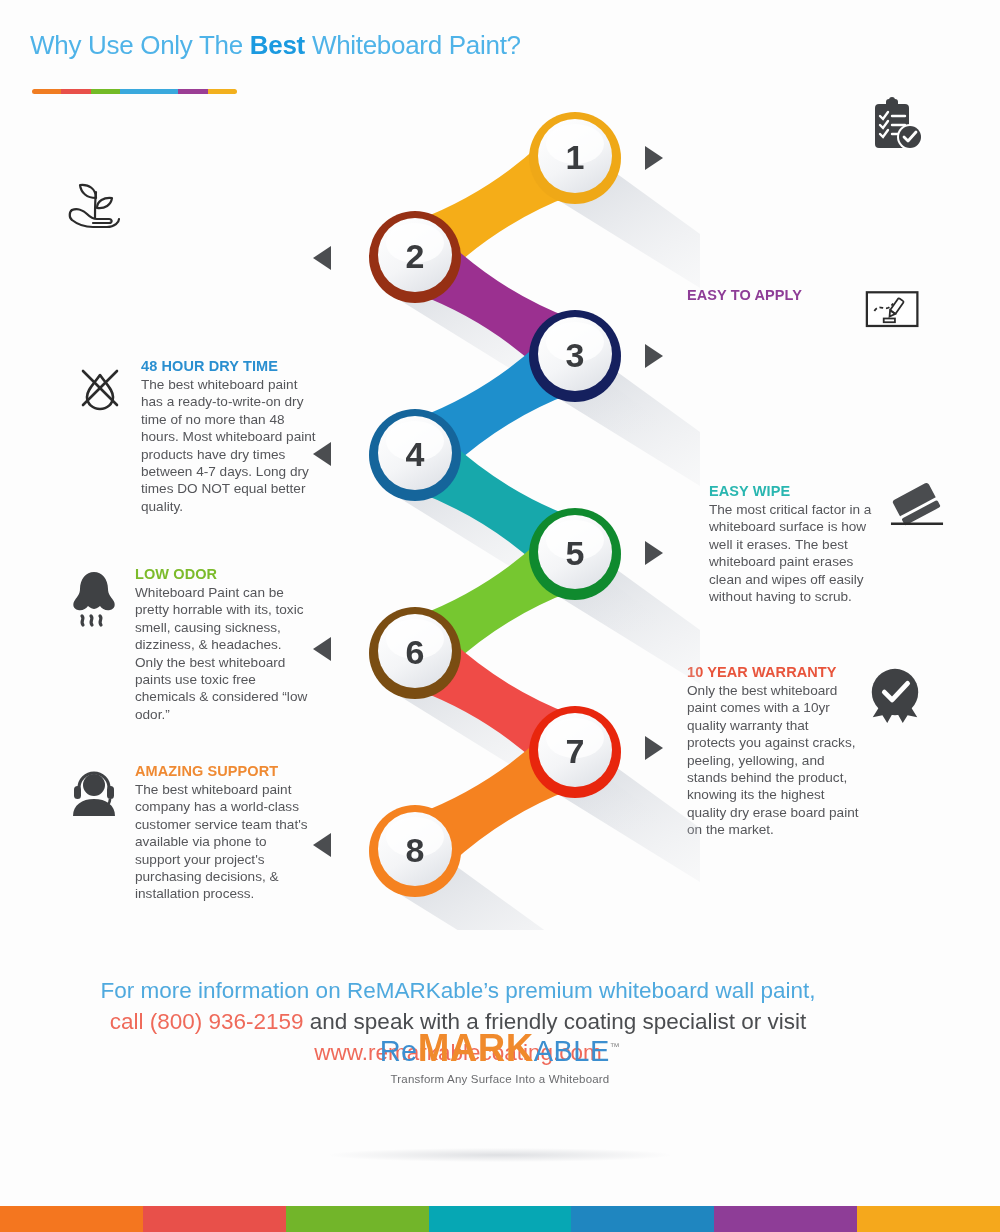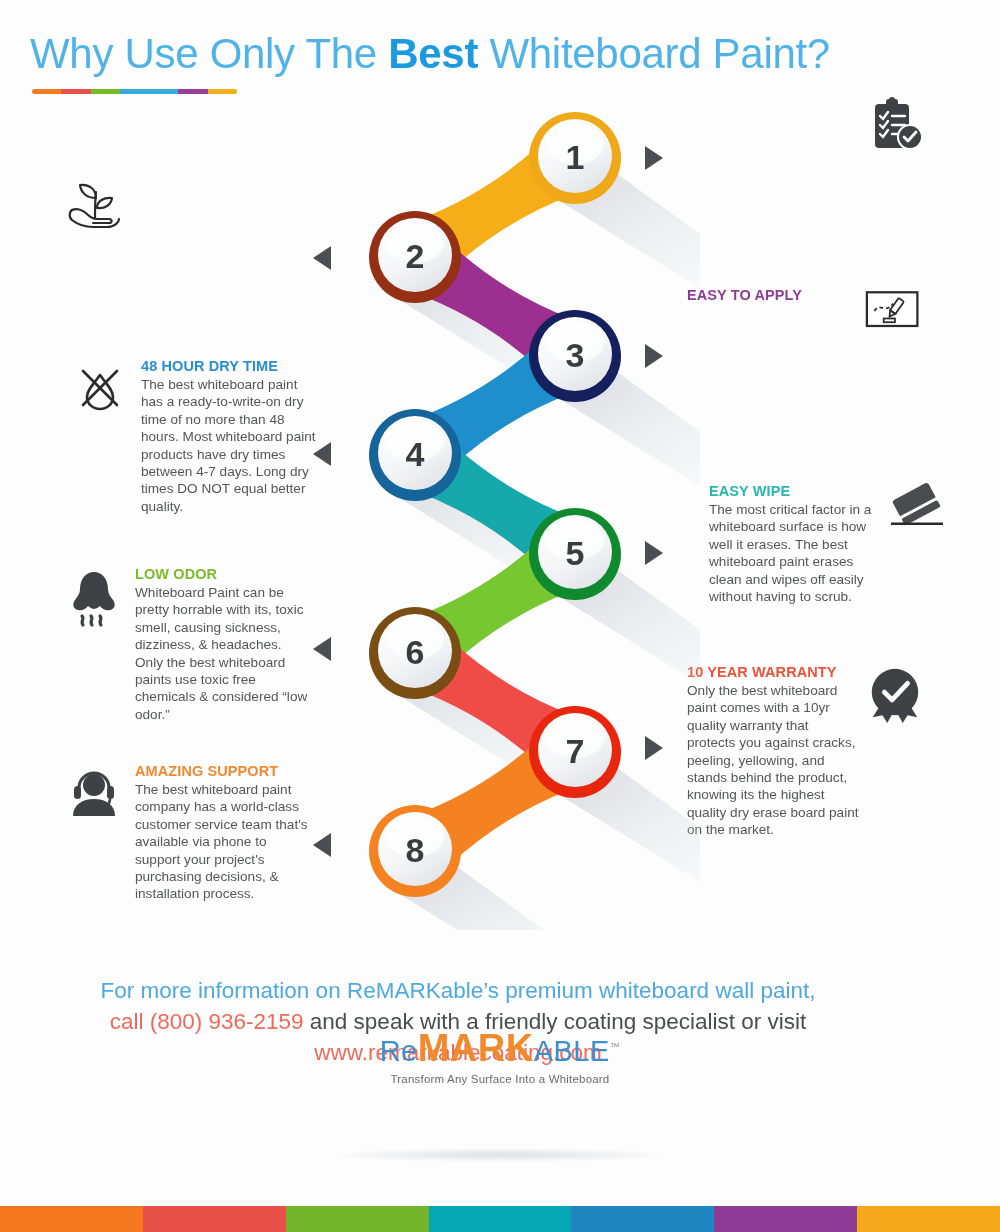--- a/index.html
+++ b/index.html
@@ -18,21 +18,21 @@
     width: 1000px;
     height: 1232px;
     background: #fdfdfd;
   }
 
   
   .title {
     position: absolute;
     left: 30px;
     top: 30px;
-    font-size: 42px;
+    font-size: 26px;
     font-weight: normal;
     color: #4fb3e8;
     letter-spacing: -0.3px;
     white-space: nowrap;
   }
   .title .best {
     color: #1b9ae0;
     font-weight: bold;
   }
 

